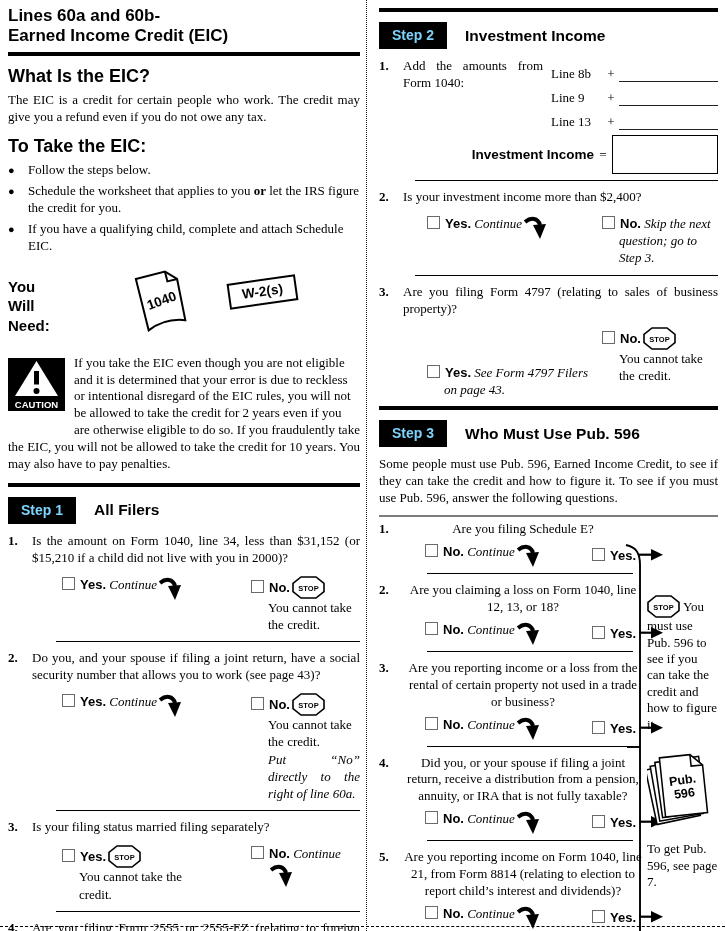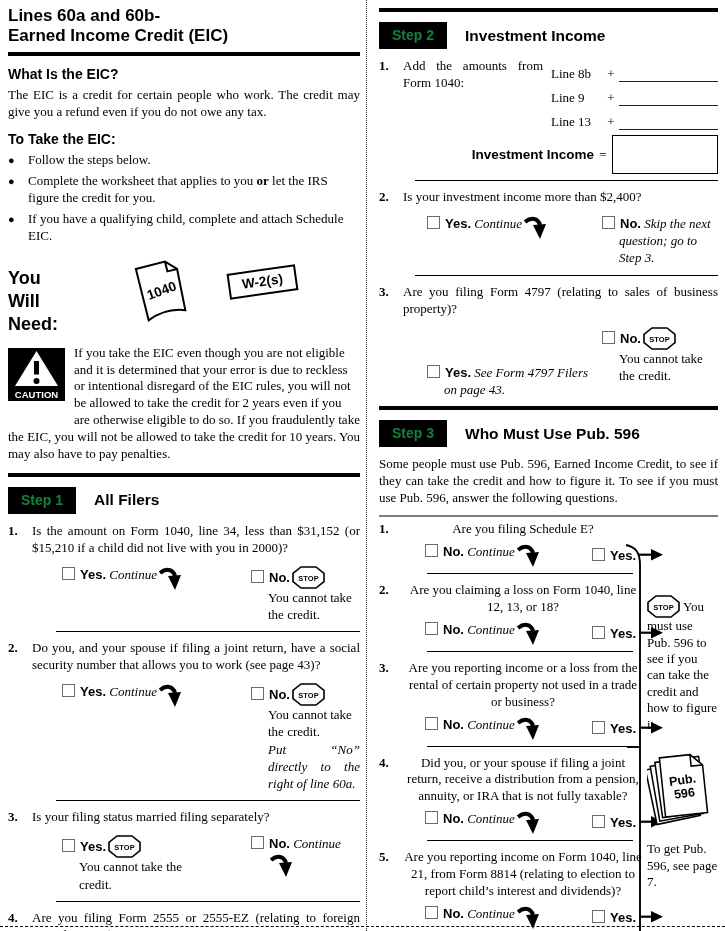--- a/index.html
+++ b/index.html
@@ -7,41 +7,41 @@
         font-family:"Liberation Serif",serif;font-size:13px;overflow:hidden;}
 
   .col-divider{position:absolute;left:366px;top:0;bottom:0;width:0;border-left:1.6px dotted #222;}
   .bottom-dash{position:absolute;left:0;right:0;bottom:4px;border-top:1.6px dashed #000;}
 
   .left-col{position:absolute;left:8px;top:6px;width:352px;}
   .right-col{position:absolute;left:379px;top:8px;width:339px;}
 
   .t1{font-family:"Liberation Sans",sans-serif;font-weight:700;font-size:17px;line-height:1.16;}
   .hr4{height:4px;background:#000;margin:7px 0 8px;}
-  .h2{font-family:"Liberation Sans",sans-serif;font-weight:700;font-size:14px;margin:10px 0 5px;}
+  .h2{font-family:"Liberation Sans",sans-serif;font-weight:700;font-size:18px;margin:10px 0 5px;}
   p.body{margin:0;text-align:justify;line-height:1.3;}
 
   .bullets{margin:4px 0 4px;padding:0;list-style:none;}
   .bullets li{display:flex;margin-bottom:4px;line-height:1.3;}
   .bullets li::before{content:"\25CF";width:20px;flex:none;font-size:11px;padding-top:1px;}
 
   .need-row{display:flex;margin:12px 0 2px;height:82px;}
-  .need-label{font-family:"Liberation Sans",sans-serif;font-weight:700;font-size:18px;line-height:1.3;width:62px;flex:none;padding-top:10px;}
+  .need-label{font-family:"Liberation Sans",sans-serif;font-weight:700;font-size:15px;line-height:1.3;width:62px;flex:none;padding-top:10px;}
   .need-icons{position:relative;flex:1;}
   .doc1040{position:absolute;left:58px;top:-4px;}
   .w2card{position:absolute;left:158px;top:12px;display:inline-block;border:2px solid #000;
           padding:3px 12px 4px;font-family:"Liberation Sans",sans-serif;font-weight:700;
           font-size:13.5px;transform:rotate(-8deg);background:#fff;}
 
   .caution-wrap{margin-top:6px;line-height:1.3;}
   .caution-svg{float:left;margin:3px 9px 12px 0;}
   .caution-text{text-align:justify;}
 
   .step-hdr{display:flex;align-items:center;gap:18px;margin:10px 0 9px;}
-  .step-box{background:#000;color:#15803d;font-family:"Liberation Sans",sans-serif;font-weight:700;
+  .step-box{background:#000;color:#7dd3fc;font-family:"Liberation Sans",sans-serif;font-weight:700;
             font-size:14px;padding:5px 13px 6px;}
   .step-title{font-family:"Liberation Sans",sans-serif;font-weight:700;font-size:15.5px;}
 
   .q{display:flex;margin-top:8px;}
   .qn{width:24px;flex:none;font-weight:700;}
   .qb{flex:1;}
   .qtext{text-align:justify;line-height:1.3;margin:0;}
   .answers{display:flex;margin:9px 0 5px 30px;}
   .ans{padding-left:17px;line-height:1.33;}
   .ans .top{text-indent:-17px;}
@@ -92,21 +92,21 @@
 
     <div class="h2">What Is the EIC?</div>
     <p class="body">The EIC is a credit for certain people who work. The credit may give you a refund even if you do not owe any tax.</p>
 
     <div class="h2">To Take the EIC:</div>
     <ul class="bullets">
       <li>
           <span>Follow the steps below.</span>
         </li>
       <li>
-          <span><span>Complete the worksheet that applies to you </span><b>or</b><span> let the IRS figure the credit for you.</span></span>
+          <span><span>Schedule the worksheet that applies to you </span><b>or</b><span> let the IRS figure the credit for you.</span></span>
         </li>
       <li>
           <span>If you have a qualifying child, complete and attach Schedule EIC.</span>
         </li>
     </ul>
 
     <div class="need-row">
       <div class="need-label">
         <div>You</div>
         <div>Will</div>

